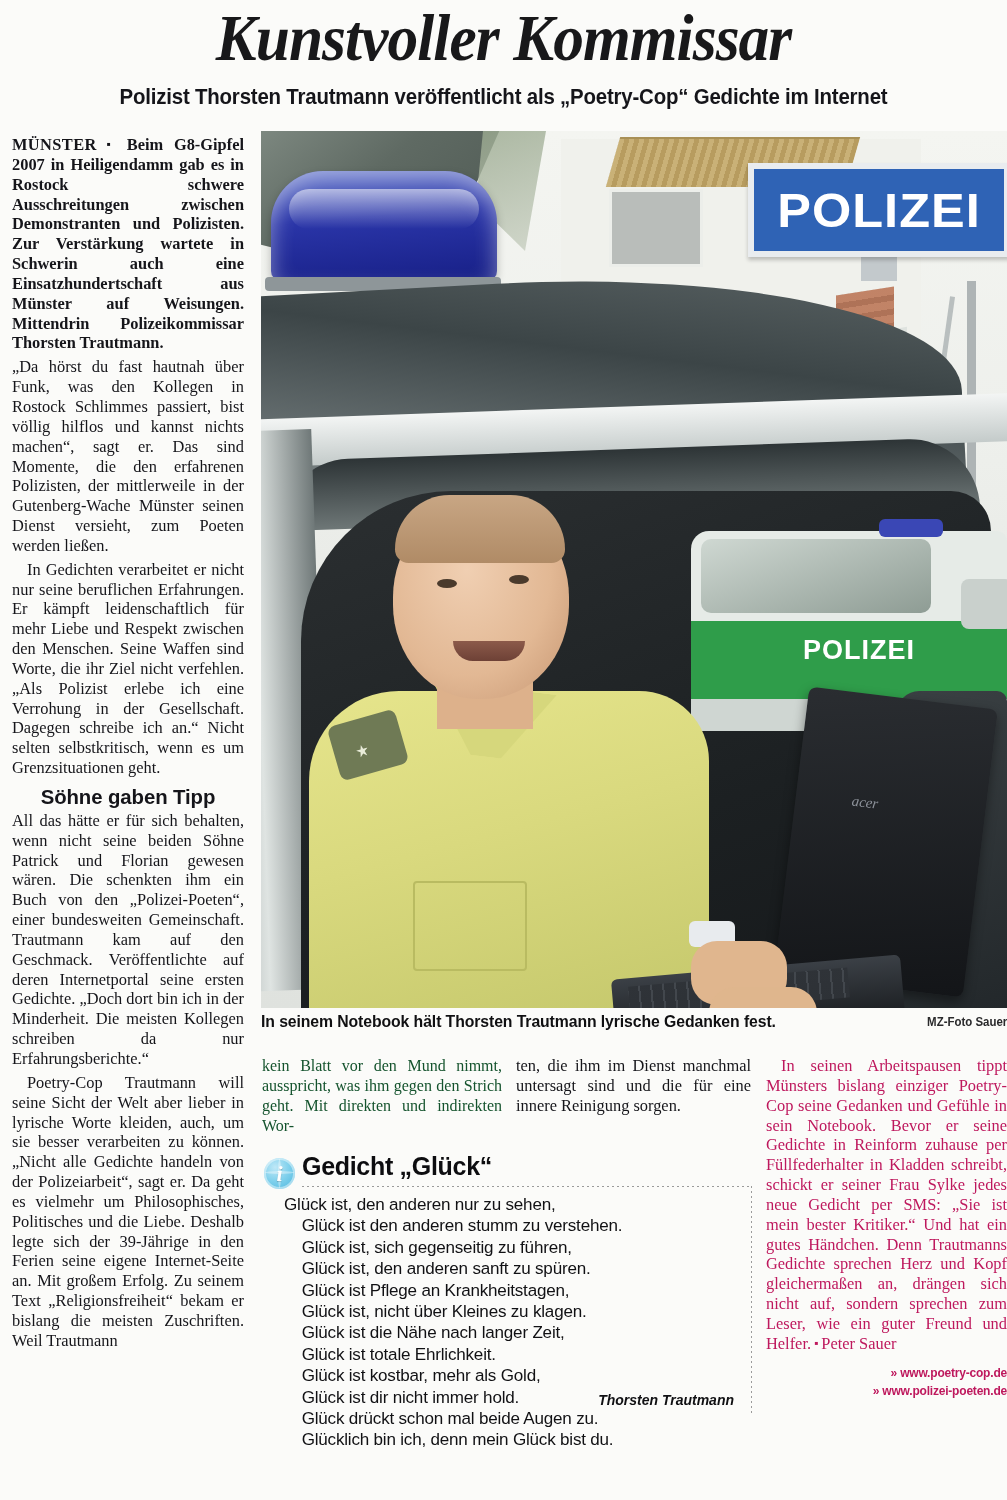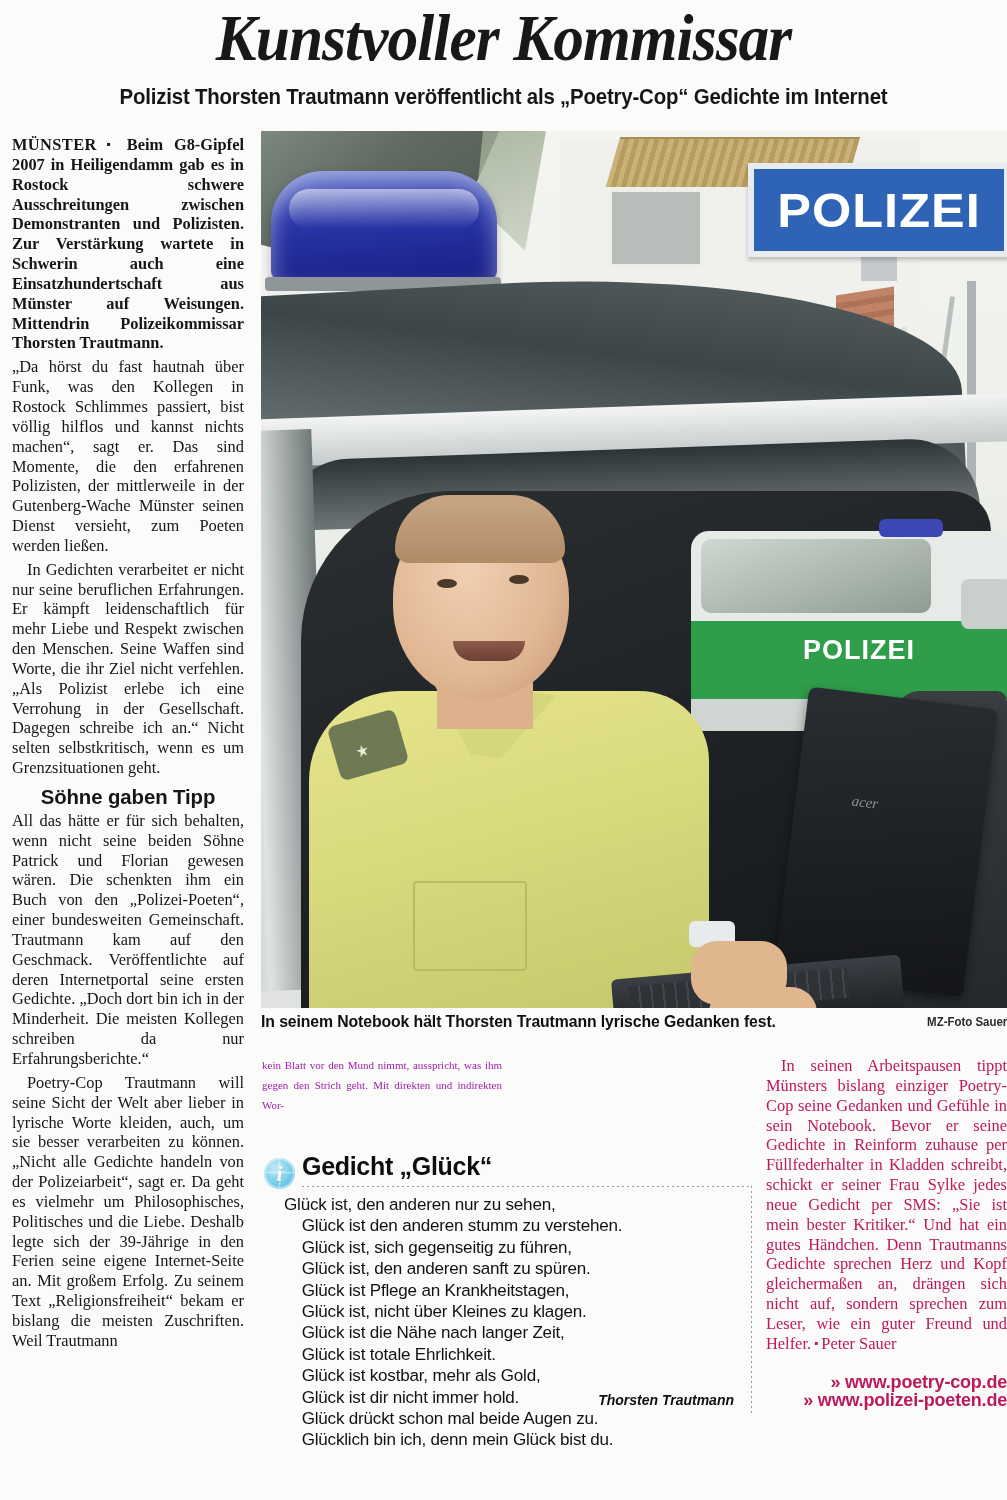--- a/index.html
+++ b/index.html
@@ -187,36 +187,36 @@
   .credit{
     position:absolute;right:0;top:3px;
     font-family:"Liberation Sans",sans-serif;
     font-weight:bold;font-size:12.2px;color:#2a2a2c;
     transform:scaleX(0.94);transform-origin:right;
   }
 
   
   .col-mid{
     position:absolute;left:262px;top:1056px;width:240px;
-    font-size:11px;line-height:19.85px;text-align:justify;color:#a21caf;
+    font-size:16px;line-height:19.85px;text-align:justify;color:#14532d;
   }
   .col-mid2{
     position:absolute;left:516px;top:1056px;width:235px;
     font-size:16.4px;line-height:19.85px;text-align:justify;color:#15151a;
   }
   .col-right{
     position:absolute;left:766px;top:1056px;width:241px;
     font-size:16.4px;line-height:19.85px;text-align:justify;color:#be185d;
   }
   .col-mid p,.col-mid2 p,.col-right p{margin:0;}
   .links{
     text-align:right;
     font-family:"Liberation Sans",sans-serif;
-    font-weight:bold;font-size:18px;line-height:18px;
-    margin-top:19px;letter-spacing:-0.2px;
+    font-weight:bold;font-size:12px;line-height:18px;
+    margin-top:10px;letter-spacing:-0.2px;
   }
 
   
   .poembox{
     position:absolute;left:262px;top:1152px;width:490px;height:262px;
   }
   .poem-head{
     position:absolute;left:40px;top:0px;
     font-family:"Liberation Sans",sans-serif;
     font-weight:bold;font-size:25.5px;color:#0d0d10;
@@ -332,20 +332,23 @@
 
   <div class="caption-bar">
     <div class="caption">In seinem Notebook hält Thorsten Trautmann lyrische Gedanken fest.</div>
     <div class="credit">MZ-Foto Sauer</div>
   </div>
 
   <div class="col-mid">
     <p>kein Blatt vor den Mund nimmt, ausspricht, was ihm gegen den Strich geht. Mit direkten und indirekten Wor-</p>
   </div>
 
+  <div class="col-mid2">
+    <p>ten, die ihm im Dienst manchmal untersagt sind und die für eine innere Reinigung sorgen.</p>
+  </div>
 
   <div class="col-right">
     <p class="indent"><span>In seinen Arbeitspausen tippt Münsters bislang einziger Poetry-Cop seine Gedanken und Gefühle in sein Notebook. Bevor er seine Gedichte in Reinform zuhause per Füllfederhalter in Kladden schreibt, schickt er seiner Frau Sylke jedes neue Gedicht per SMS: „Sie ist mein bester Kritiker.“ Und hat ein gutes Händchen. Denn Trautmanns Gedichte sprechen Herz und Kopf gleichermaßen an, drängen sich nicht auf, sondern sprechen zum Leser, wie ein guter Freund und Helfer.</span><span class="sq"> ▪ </span><span>Peter Sauer</span></p>
     <div class="links">
       <div>» www.poetry-cop.de</div>
       <div>» www.polizei-poeten.de</div>
     </div>
   </div>
 
   <div class="poembox">

